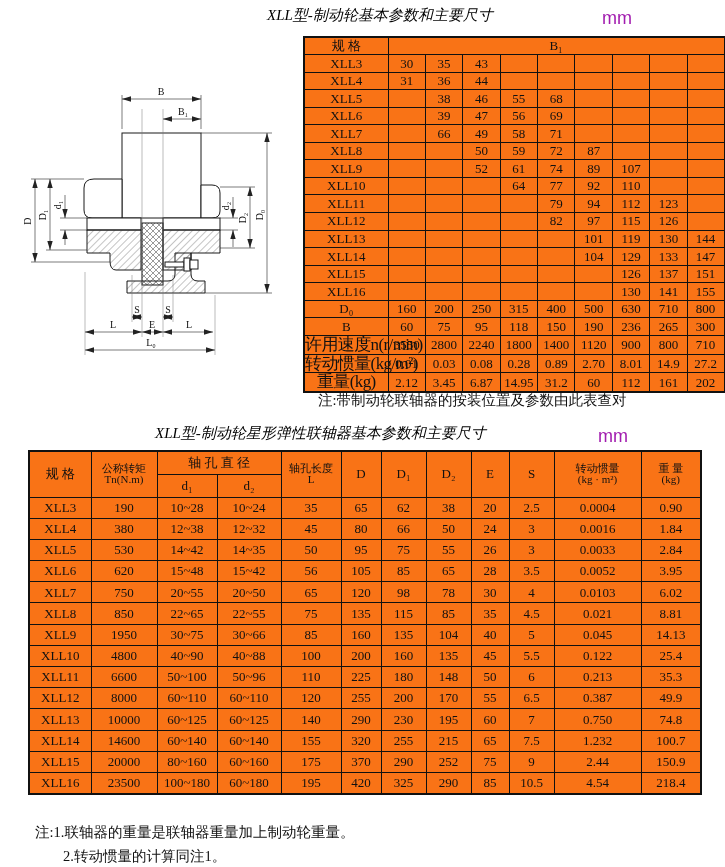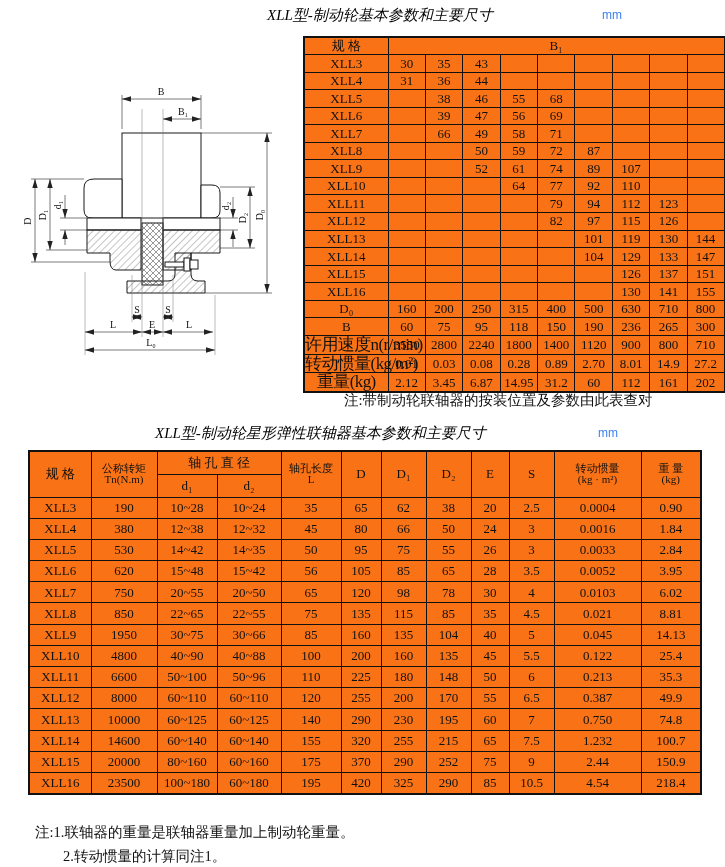--- a/index.html
+++ b/index.html
@@ -3,21 +3,21 @@
 <meta charset="utf-8">
 <style>
   html,body{margin:0;padding:0;}
   body{
     width:725px;height:867px;background:#ffffff;color:#111;
     font-family:"Liberation Serif","DejaVu Serif",serif;
     position:relative;overflow:hidden;
   }
   .abs{position:absolute;}
   .title{font-size:15px;white-space:nowrap;color:#000;font-style:italic;}
-  .unit{font-size:12px;font-family:"Liberation Sans","DejaVu Sans",sans-serif;color:#3b82f6;}
+  .unit{font-size:18px;font-family:"Liberation Sans","DejaVu Sans",sans-serif;color:#a21caf;}
   .note1{font-size:14.5px;white-space:nowrap;}
   .notes2{font-size:14.5px;line-height:24px;white-space:nowrap;}
   .notes2 .indent{padding-left:28px;}
 
   table{border-collapse:collapse;table-layout:fixed;background:#f97316;}
   th,td{
     border:1px solid #111;text-align:center;vertical-align:middle;
     padding:0;font-weight:normal;white-space:nowrap;overflow:visible;
     font-size:13px;line-height:1.05;
   }
@@ -386,21 +386,21 @@
         <td>14.95</td>
         <td>31.2</td>
         <td>60</td>
         <td>112</td>
         <td>161</td>
         <td>202</td>
       </tr>
     </tbody>
 </table>
 
-<div class="abs note1" style="left:318px;top:391px;margin-left:26px;">注:带制动轮联轴器的按装位置及参数由此表查对</div>
+<div class="abs note1" style="left:318px;top:391px;">注:带制动轮联轴器的按装位置及参数由此表查对</div>
 
 <div class="abs title" style="left:155px;top:424px;text-align:center;">XLL型-制动轮星形弹性联轴器基本参数和主要尺寸</div>
 <div class="abs unit" style="left:598px;top:426px;">mm</div>
 
 <table id="t2" class="abs">
   <colgroup>
     <col style="width:62px">
       <col style="width:66px">
       <col style="width:60px">
       <col style="width:64px">

